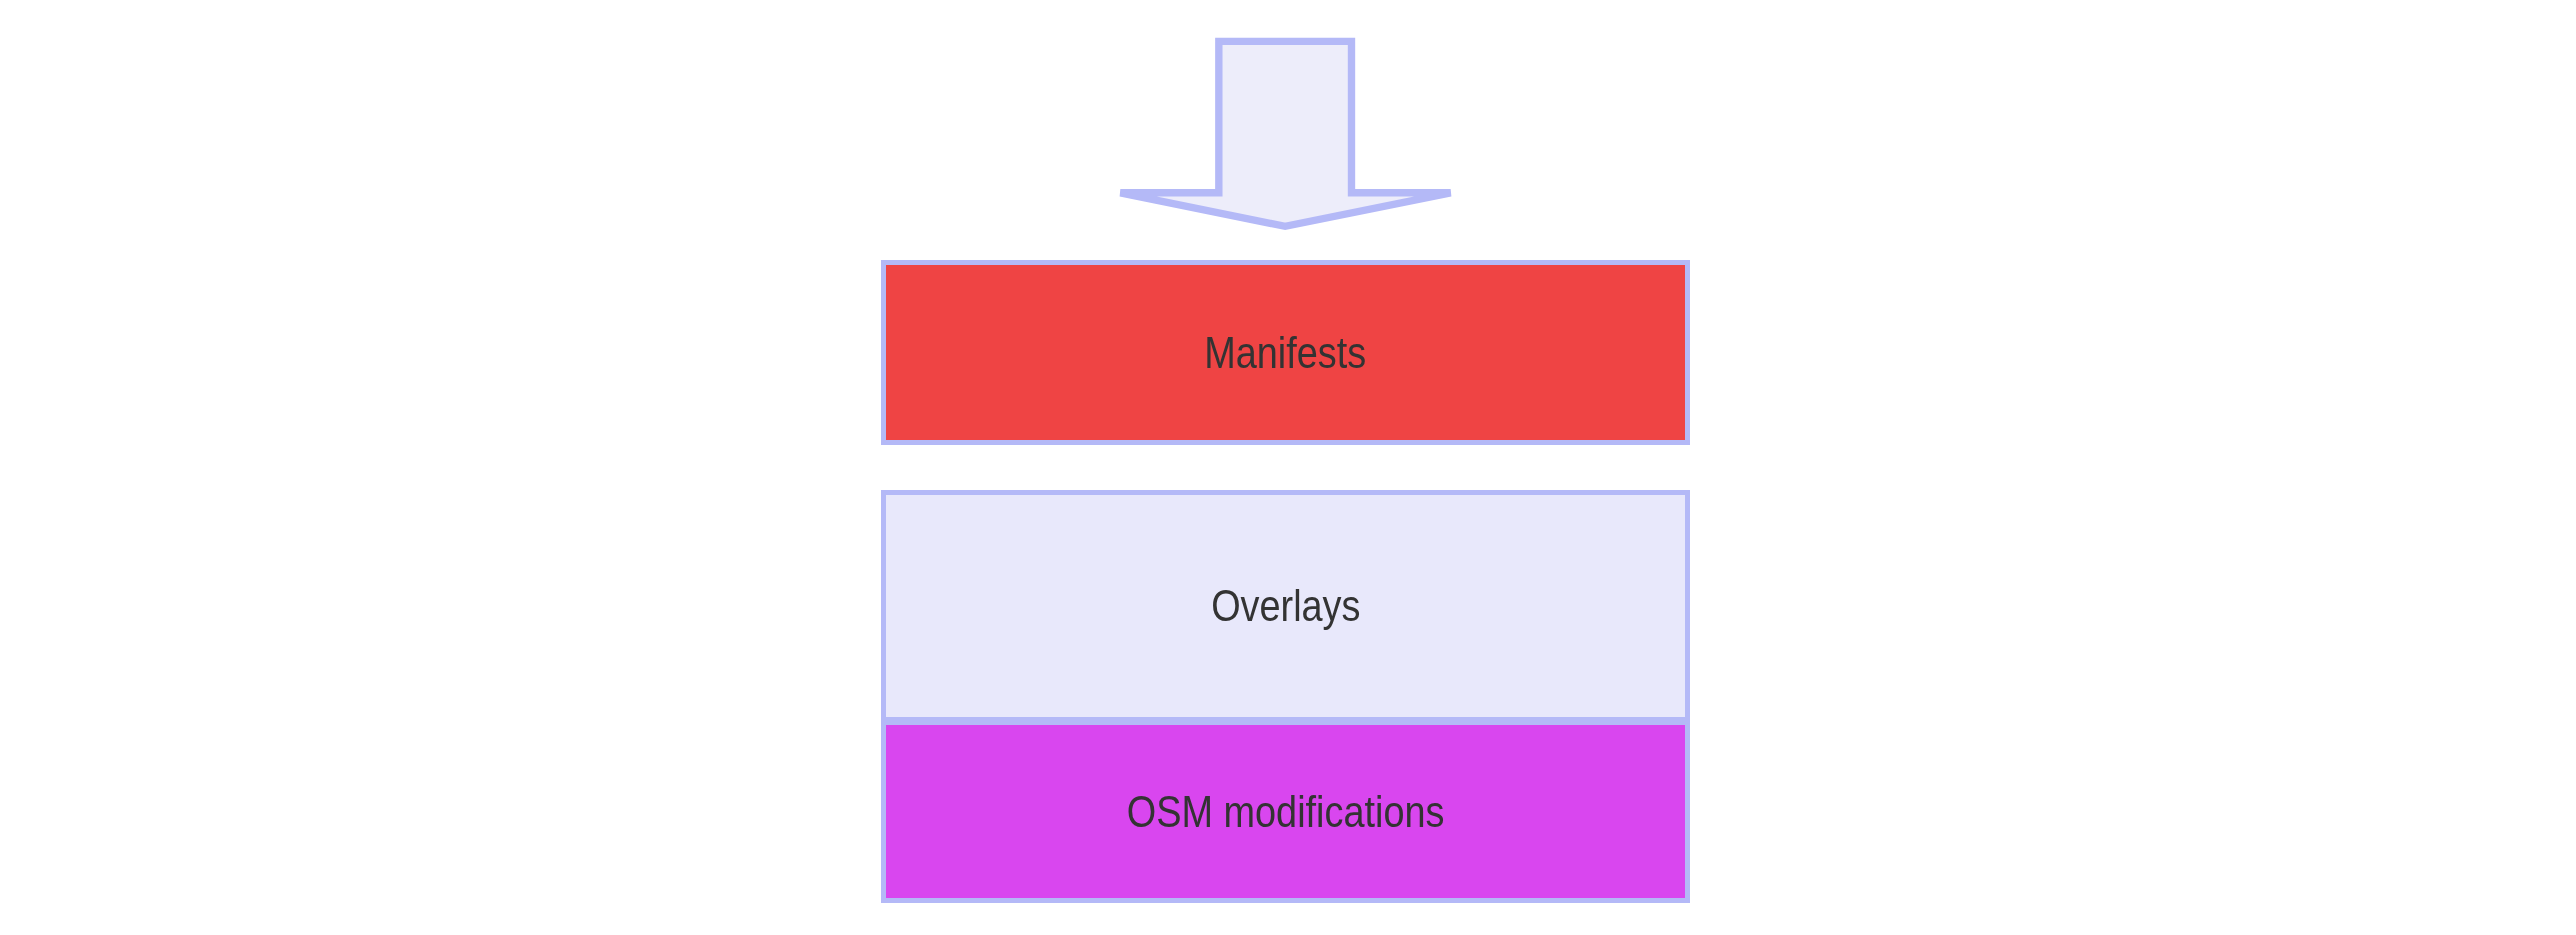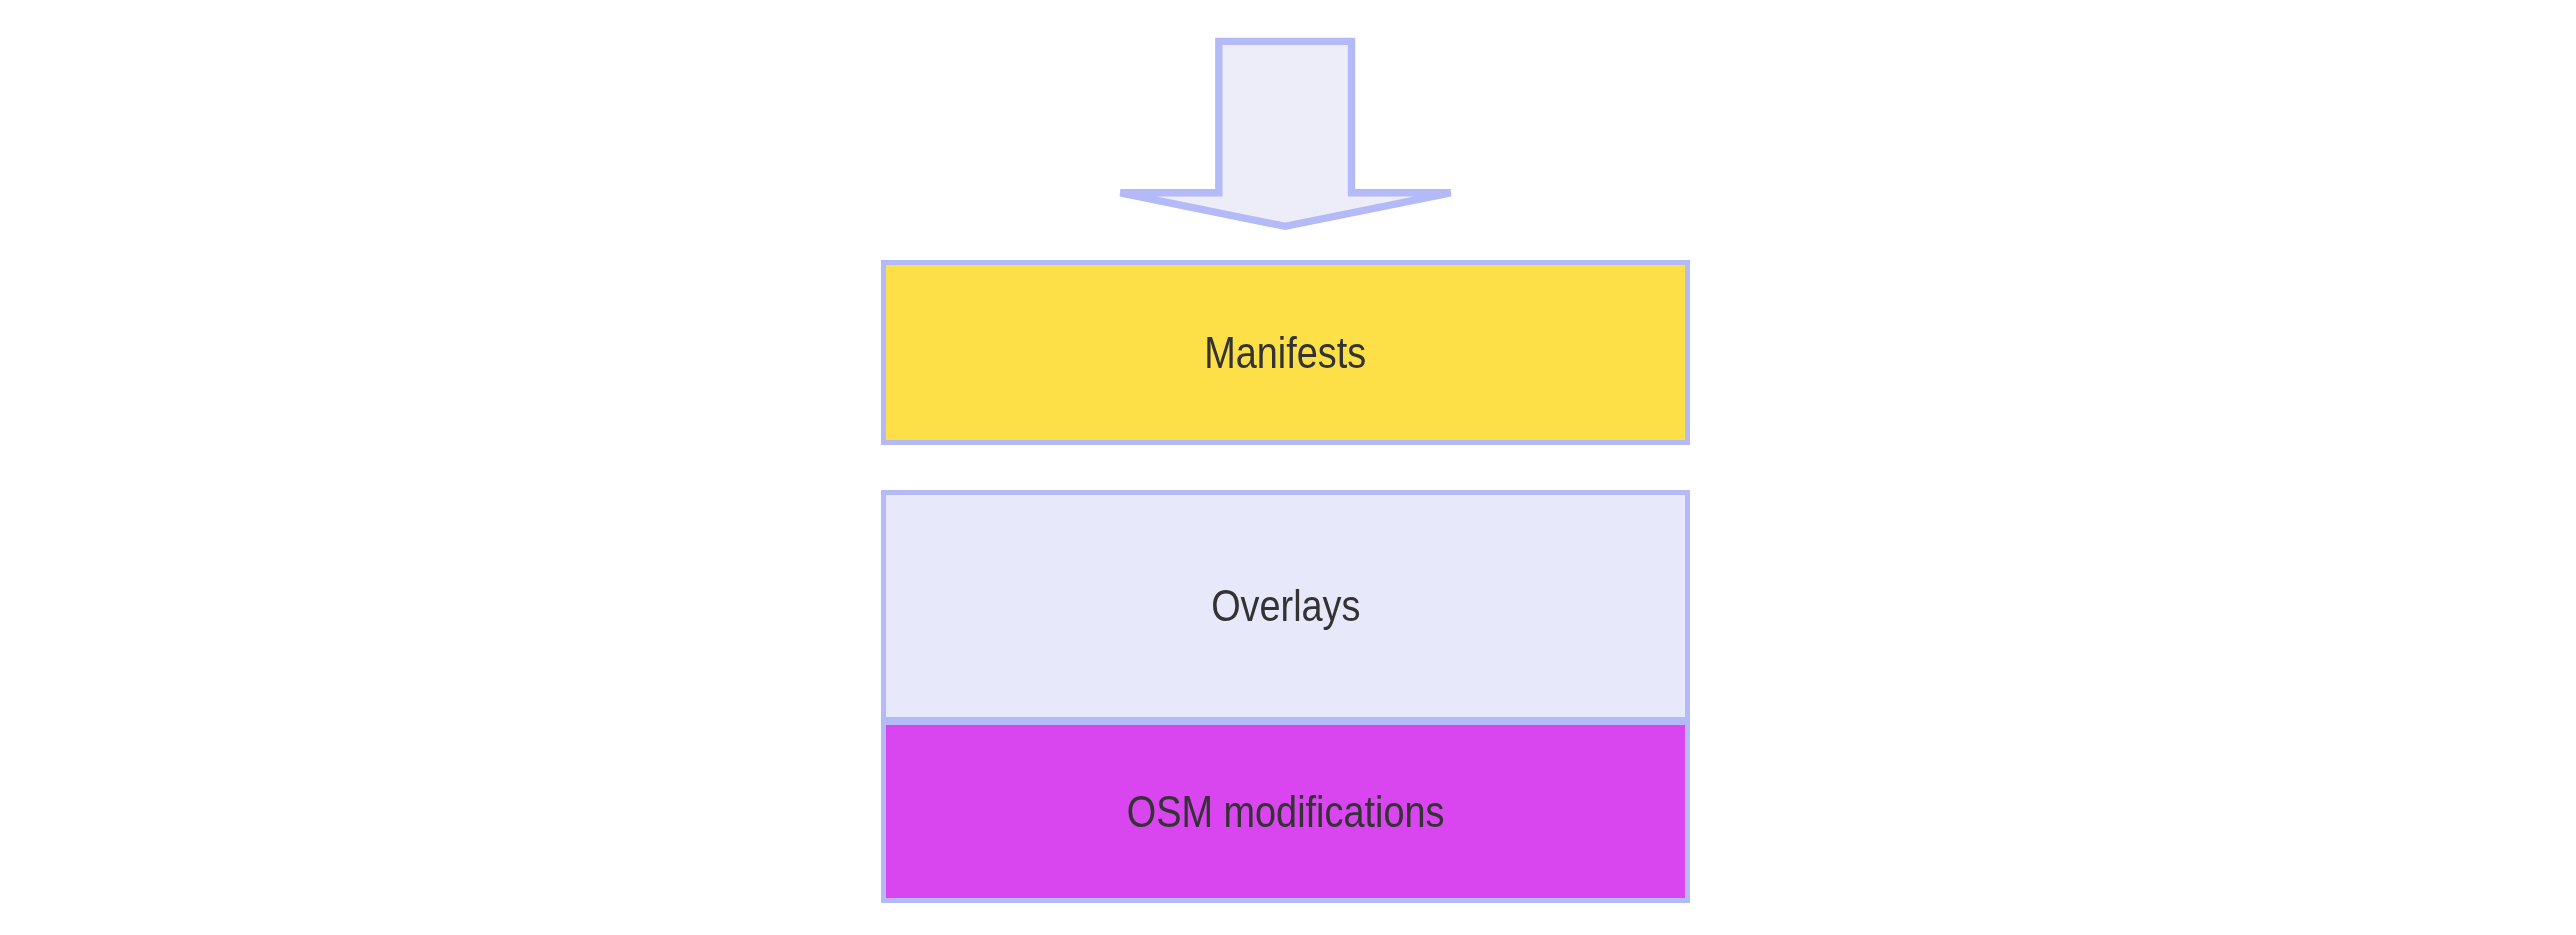--- a/index.html
+++ b/index.html
@@ -68,21 +68,21 @@
 <body>
 
 <div id="diagram-canvas">
 
   <div class="arrow-wrap">
     <svg viewBox="0 0 497 282" preserveAspectRatio="none">
       <polygon points="149,2 347,2 347,228 495,228 248,278 2,228 149,228" fill="#EDEDFA" stroke="#B4B9F7" stroke-width="11" stroke-linejoin="miter"></polygon>
     </svg>
   </div>
 
-  <div class="node-box" id="box-manifests" style="background:#fde047; border-color:#B4B9F7;">
+  <div class="node-box" id="box-manifests" style="background:#ef4444; border-color:#B4B9F7;">
     <span class="node-label" style="color:#333333;">Manifests</span>
   </div>
 
   <div class="node-box" id="box-overlays" style="background:#E8E8FB; border-color:#B4B9F7;">
     <span class="node-label" style="color:#333333;">Overlays</span>
   </div>
 
   <div class="node-box" id="box-osm-modifications" style="background:#d946ef; border-color:#B4B9F7;">
     <span class="node-label" style="color:#333333;">OSM modifications</span>
   </div>

